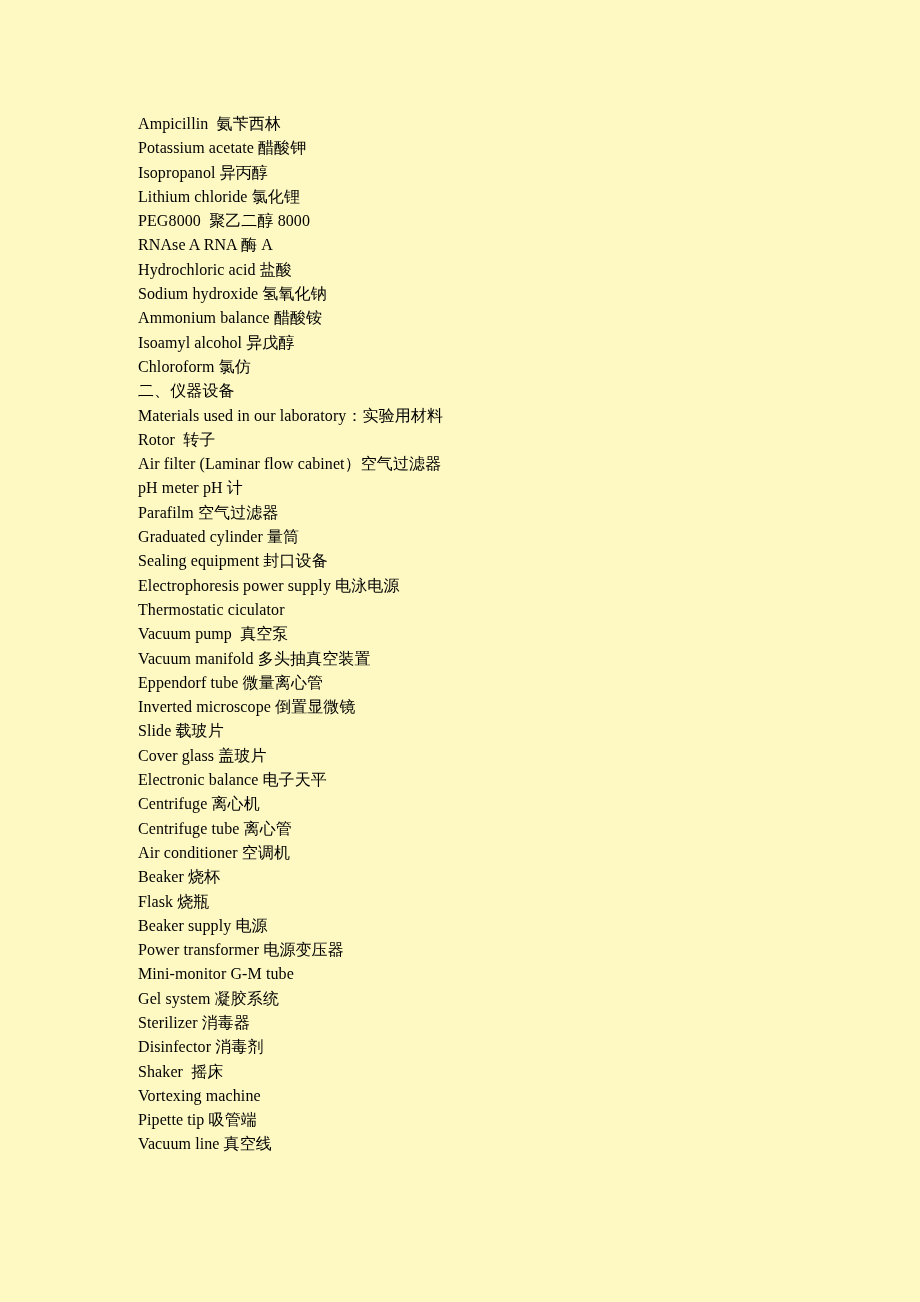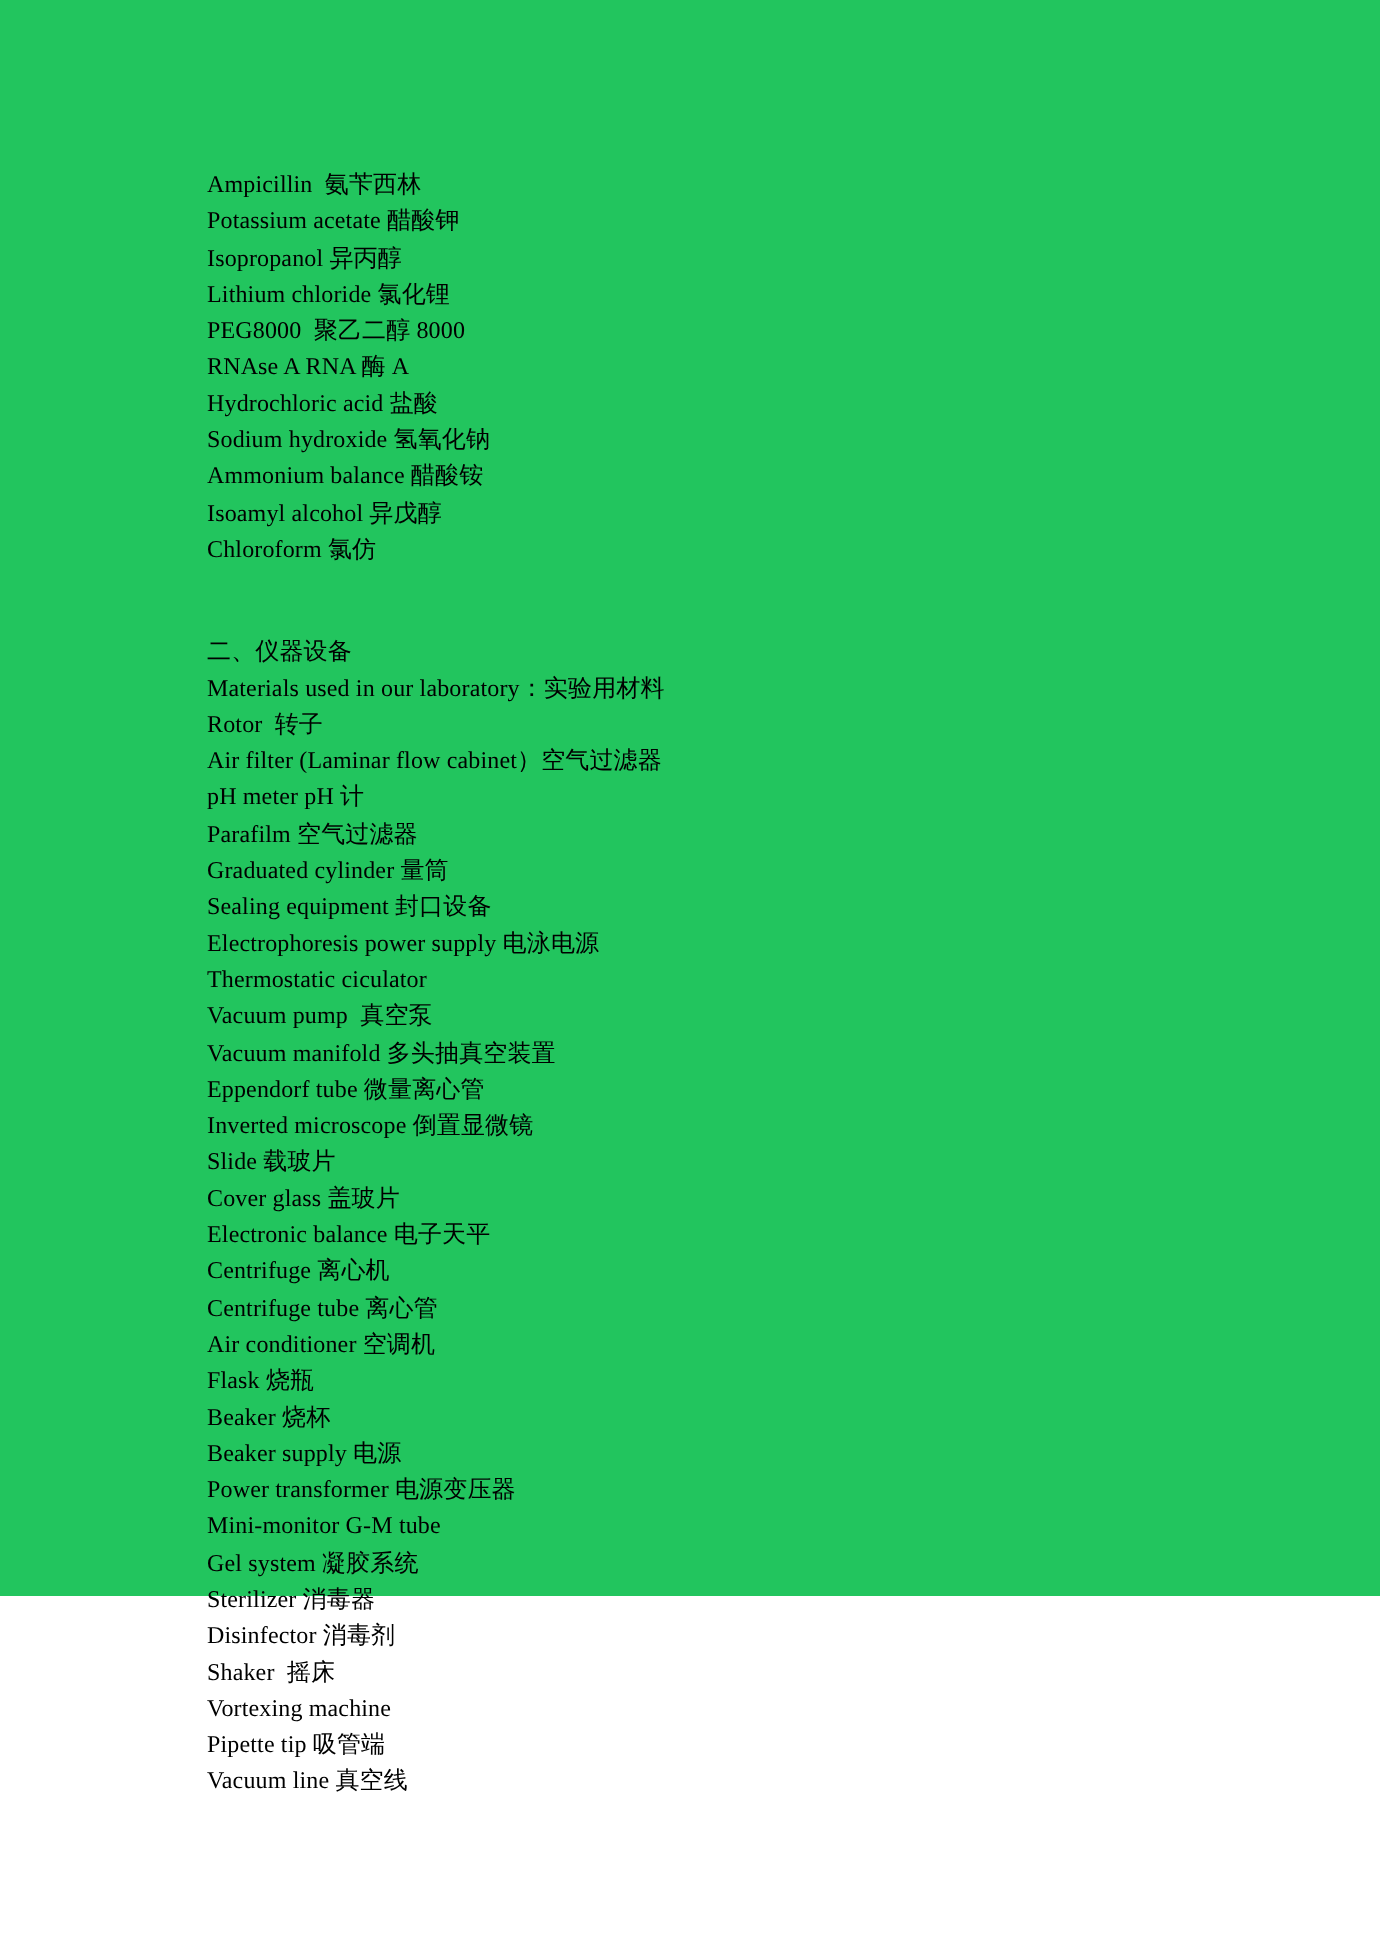--- a/index.html
+++ b/index.html
@@ -15,40 +15,39 @@
     overflow: hidden;
     font-family: "Liberation Serif", "DejaVu Serif", serif;
     color: #000000;
     -webkit-font-smoothing: antialiased;
   }
   .page {
     position: absolute;
     left: 0;
     top: 0;
     width: 920px;
-    height: 1064px;
-    background: #22c55e;
+    height: 1302px;
+    background: #fef9c3;
   }
   .content {
     position: absolute;
     left: 138px;
     top: 112px;
     width: 700px;
   }
   .line {
     font-size: 16px;
     line-height: 24.3px;
     height: 24.3px;
     white-space: pre;
     color: #000000;
     letter-spacing: 0.1px;
   }
   .line.heading {
     font-size: 16px;
-    margin-top: 44px;
   }
 </style>
 </head>
 <body>
 
 <div class="page">
   <div class="content" id="glossary-list">
       <div class="line">Ampicillin  氨苄西林</div>
       <div class="line">Potassium acetate 醋酸钾</div>
       <div class="line">Isopropanol 异丙醇</div>
@@ -73,22 +72,22 @@
       <div class="line">Vacuum pump  真空泵</div>
       <div class="line">Vacuum manifold 多头抽真空装置</div>
       <div class="line">Eppendorf tube 微量离心管</div>
       <div class="line">Inverted microscope 倒置显微镜</div>
       <div class="line">Slide 载玻片</div>
       <div class="line">Cover glass 盖玻片</div>
       <div class="line">Electronic balance 电子天平</div>
       <div class="line">Centrifuge 离心机</div>
       <div class="line">Centrifuge tube 离心管</div>
       <div class="line">Air conditioner 空调机</div>
+      <div class="line">Beaker 烧杯</div>
       <div class="line">Flask 烧瓶</div>
-      <div class="line">Beaker 烧杯</div>
       <div class="line">Beaker supply 电源</div>
       <div class="line">Power transformer 电源变压器</div>
       <div class="line">Mini-monitor G-M tube</div>
       <div class="line">Gel system 凝胶系统</div>
       <div class="line">Sterilizer 消毒器</div>
       <div class="line">Disinfector 消毒剂</div>
       <div class="line">Shaker  摇床</div>
       <div class="line">Vortexing machine</div>
       <div class="line">Pipette tip 吸管端</div>
       <div class="line">Vacuum line 真空线</div>

